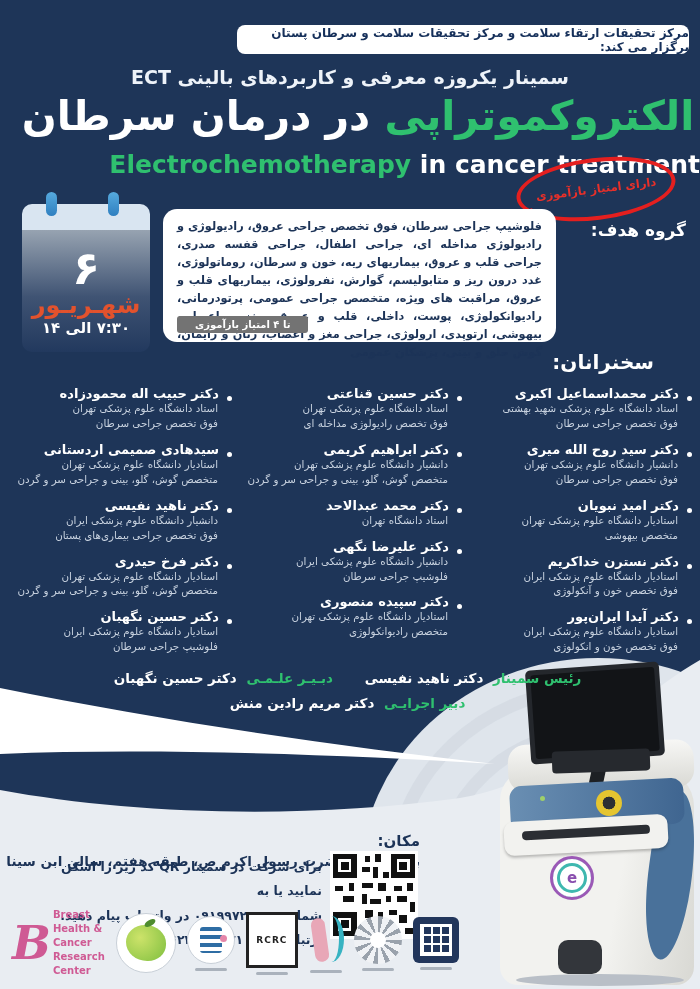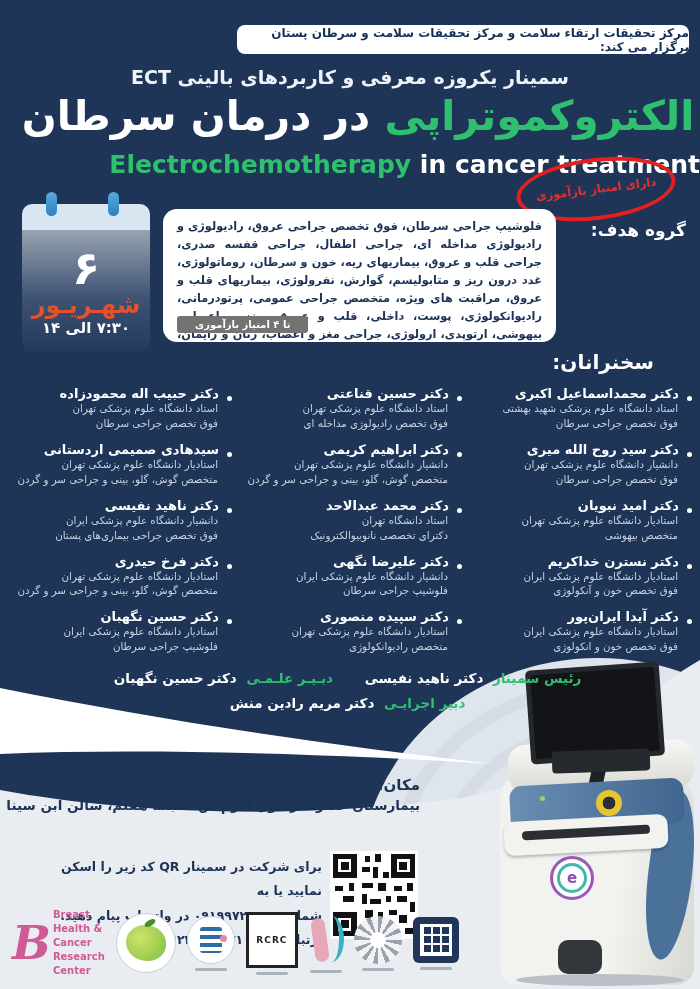--- a/index.html
+++ b/index.html
@@ -67,21 +67,21 @@
   .led{left:540px;top:796px;width:5px;height:5px;border-radius:50%;background:#9fd06a;}
   .yellow-btn{left:596px;top:790px;width:26px;height:26px;border-radius:50%;background:radial-gradient(circle,#2c2f33 34%,#e5c530 36%);}
   .tray-lip{left:504px;top:818px;width:164px;height:34px;background:#f2f2ef;border-radius:10px;transform:rotate(-3deg);box-shadow:0 2px 3px rgba(0,0,0,.25);}
   .tray-slot{left:522px;top:828px;width:128px;height:9px;background:#2b2e33;border-radius:4px;transform:rotate(-3deg);}
   .dev-logo{left:550px;top:856px;width:38px;height:38px;border-radius:50%;border:3px solid #9b59b6;
     box-shadow:inset 0 0 0 4px #fff, inset 0 0 0 7px #3fb8af;display:flex;align-items:center;justify-content:center;
     color:#8a4fae;font-size:15px;font-weight:bold;background:#fff;}
   .handle-hole{left:558px;top:940px;width:44px;height:34px;background:#33363b;border-radius:10px;}
   .base-shadow{left:516px;top:974px;width:168px;height:12px;background:#b9bfc7;border-radius:50%;}
   
-  .loc{position:absolute;right:280px;top:776px;width:370px;text-align:right;direction:rtl;z-index:4;color:#1c3357;}
+  .loc{position:absolute;right:280px;top:832px;width:370px;text-align:right;direction:rtl;z-index:4;color:#1c3357;}
   .loc-label{font-size:15px;font-weight:800;}
   .loc-text{font-size:13.5px;font-weight:800;margin-top:3px;white-space:nowrap;}
   .qr{position:absolute;left:330px;top:851px;width:88px;height:88px;z-index:4;background:#fff;}
   .contact{position:absolute;right:378px;top:855px;width:300px;text-align:right;direction:rtl;z-index:4;
     color:#1c3357;font-size:12.5px;font-weight:800;line-height:1.95;}
   
   .logos{position:absolute;left:12px;top:903px;width:455px;height:80px;display:flex;align-items:center;gap:11px;z-index:4;direction:ltr;}
   .logo-item{display:flex;flex-direction:column;align-items:center;}
   .cap-bar{width:32px;height:3px;background:#aab2bc;border-radius:2px;margin-top:4px;}
   .logo-b{display:flex;align-items:center;}
@@ -202,21 +202,20 @@
           </div>
         <div class="spk-sub">دانشیار دانشگاه علوم پزشکی تهران</div>
         <div class="spk-sub">متخصص گوش، گلو، بینی و جراحی سر و گردن</div>
       </div>
       <div class="spk">
         <div class="spk-name-row">
             <span class="bullet"></span>
             <span class="spk-name">دکتر محمد عبدالاحد</span>
           </div>
         <div class="spk-sub">استاد دانشگاه تهران</div>
-        <div class="spk-sub">دکترای تخصصی نانوبیوالکترونیک</div>
       </div>
       <div class="spk">
         <div class="spk-name-row">
             <span class="bullet"></span>
             <span class="spk-name">دکتر علیرضا نگهی</span>
           </div>
         <div class="spk-sub">دانشیار دانشگاه علوم پزشکی ایران</div>
         <div class="spk-sub">فلوشیپ جراحی سرطان</div>
       </div>
       <div class="spk">

